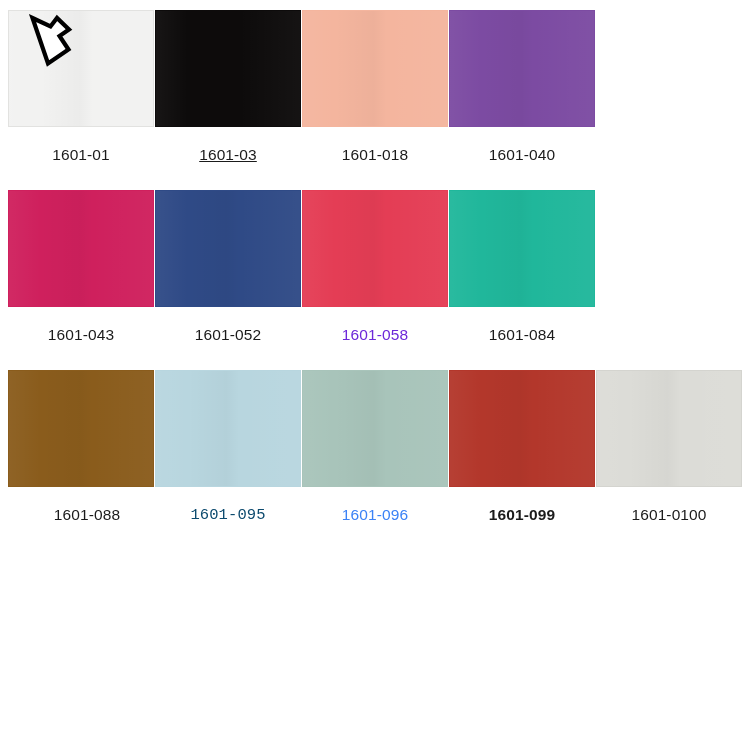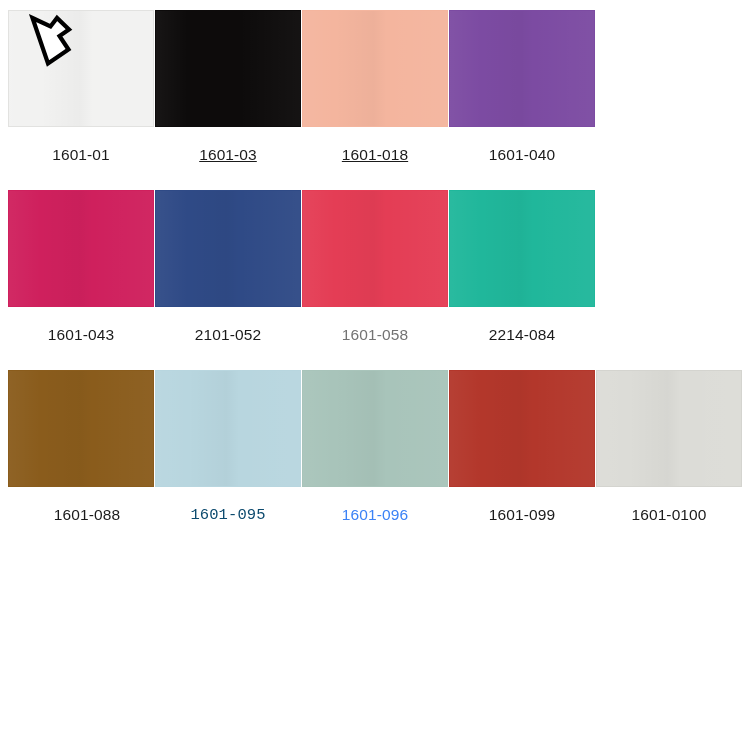--- a/index.html
+++ b/index.html
@@ -106,63 +106,63 @@
     <div class="swatch-cell">
       <div class="swatch-chip" style="background-color: rgb(242, 242, 241); border: 1px solid rgb(226, 226, 224);"></div>
       <div class="swatch-label" style="color: rgb(27, 27, 27);">1601-01</div>
     </div>
     <div class="swatch-cell">
       <div class="swatch-chip" style="background-color: rgb(13, 11, 11); border: 1px solid rgb(13, 11, 11);"></div>
       <div class="swatch-label" style="color: rgb(27, 27, 27); text-decoration: underline;">1601-03</div>
     </div>
     <div class="swatch-cell">
       <div class="swatch-chip" style="background-color: rgb(244, 181, 158); border: 1px solid rgb(244, 181, 158);"></div>
-      <div class="swatch-label" style="color: rgb(27, 27, 27); text-decoration: underline;">1601-018</div>
+      <div class="swatch-label" style="color: rgb(27, 27, 27);">1601-018</div>
     </div>
     <div class="swatch-cell">
       <div class="swatch-chip" style="background-color: rgb(124, 75, 162); border: 1px solid rgb(124, 75, 162);"></div>
       <div class="swatch-label" style="color: rgb(27, 27, 27);">1601-040</div>
     </div>
   </div>
 
   <div class="swatch-row">
     <div class="swatch-cell">
       <div class="swatch-chip" style="background-color: rgb(207, 32, 93); border: 1px solid rgb(207, 32, 93);"></div>
       <div class="swatch-label" style="color: rgb(27, 27, 27);">1601-043</div>
     </div>
     <div class="swatch-cell">
       <div class="swatch-chip" style="background-color: rgb(47, 74, 134); border: 1px solid rgb(47, 74, 134);"></div>
-      <div class="swatch-label" style="color: rgb(27, 27, 27);">2101-052</div>
+      <div class="swatch-label" style="color: rgb(27, 27, 27);">1601-052</div>
     </div>
     <div class="swatch-cell">
       <div class="swatch-chip" style="background-color: rgb(228, 61, 85); border: 1px solid rgb(228, 61, 85);"></div>
-      <div class="swatch-label" style="color: #737373;">1601-058</div>
+      <div class="swatch-label" style="color: #6d28d9;">1601-058</div>
     </div>
     <div class="swatch-cell">
       <div class="swatch-chip" style="background-color: rgb(32, 183, 155); border: 1px solid rgb(32, 183, 155);"></div>
-      <div class="swatch-label" style="color: rgb(27, 27, 27);">2214-084</div>
+      <div class="swatch-label" style="color: rgb(27, 27, 27);">1601-084</div>
     </div>
   </div>
 
   <div class="swatch-row">
     <div class="swatch-cell">
       <div class="swatch-chip" style="background-color: rgb(138, 92, 28); border: 1px solid rgb(138, 92, 28);"></div>
       <div class="swatch-label" style="color: rgb(27, 27, 27); margin-left: 12px;">1601-088</div>
     </div>
     <div class="swatch-cell">
       <div class="swatch-chip" style="background-color: rgb(184, 214, 223); border: 1px solid rgb(184, 214, 223);"></div>
       <div class="swatch-label" style="color: #0c4a6e; font-family: Liberation Mono, monospace;">1601-095</div>
     </div>
     <div class="swatch-cell">
       <div class="swatch-chip" style="background-color: rgb(168, 196, 186); border: 1px solid rgb(168, 196, 186);"></div>
       <div class="swatch-label" style="color: #3b82f6;">1601-096</div>
     </div>
     <div class="swatch-cell">
       <div class="swatch-chip" style="background-color: rgb(179, 55, 43); border: 1px solid rgb(179, 55, 43);"></div>
-      <div class="swatch-label" style="color: rgb(27, 27, 27);">1601-099</div>
+      <div class="swatch-label" style="color: rgb(27, 27, 27); font-weight: bold;">1601-099</div>
     </div>
     <div class="swatch-cell">
       <div class="swatch-chip" style="background-color: rgb(220, 220, 215); border: 1px solid rgb(212, 212, 207);"></div>
       <div class="swatch-label" style="color: rgb(27, 27, 27);">1601-0100</div>
     </div>
   </div>
 
 
 </div>
 

